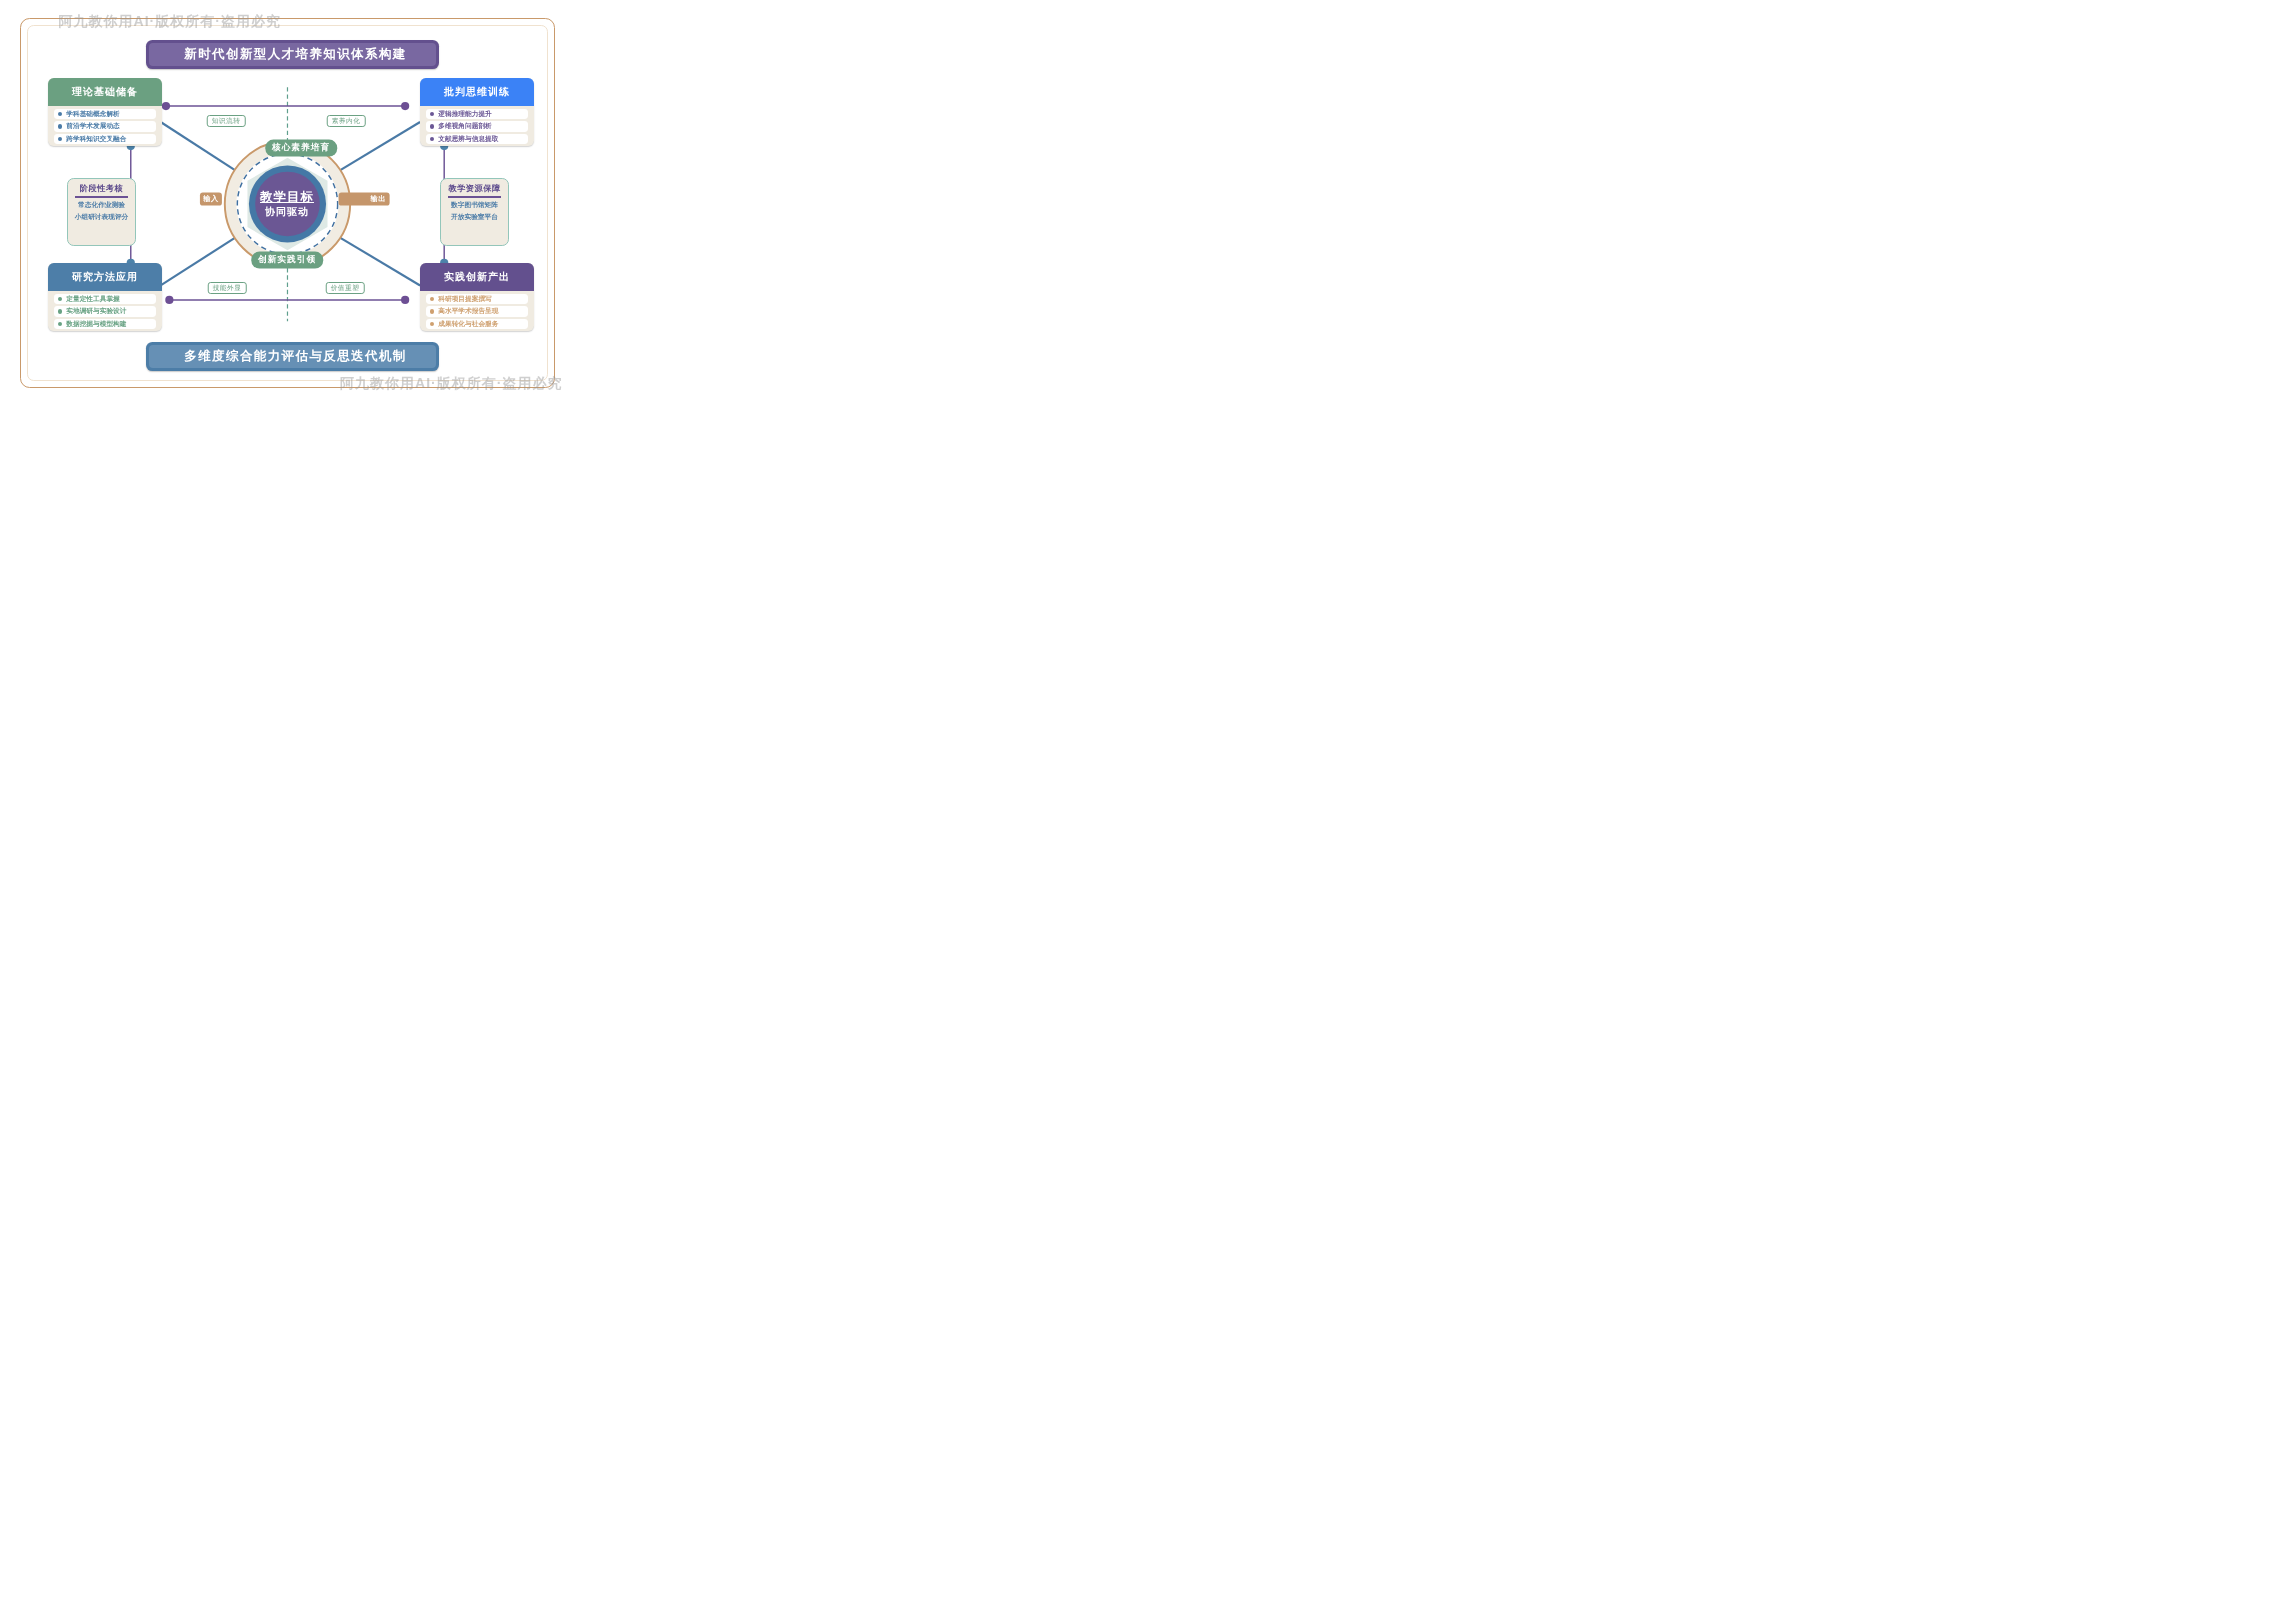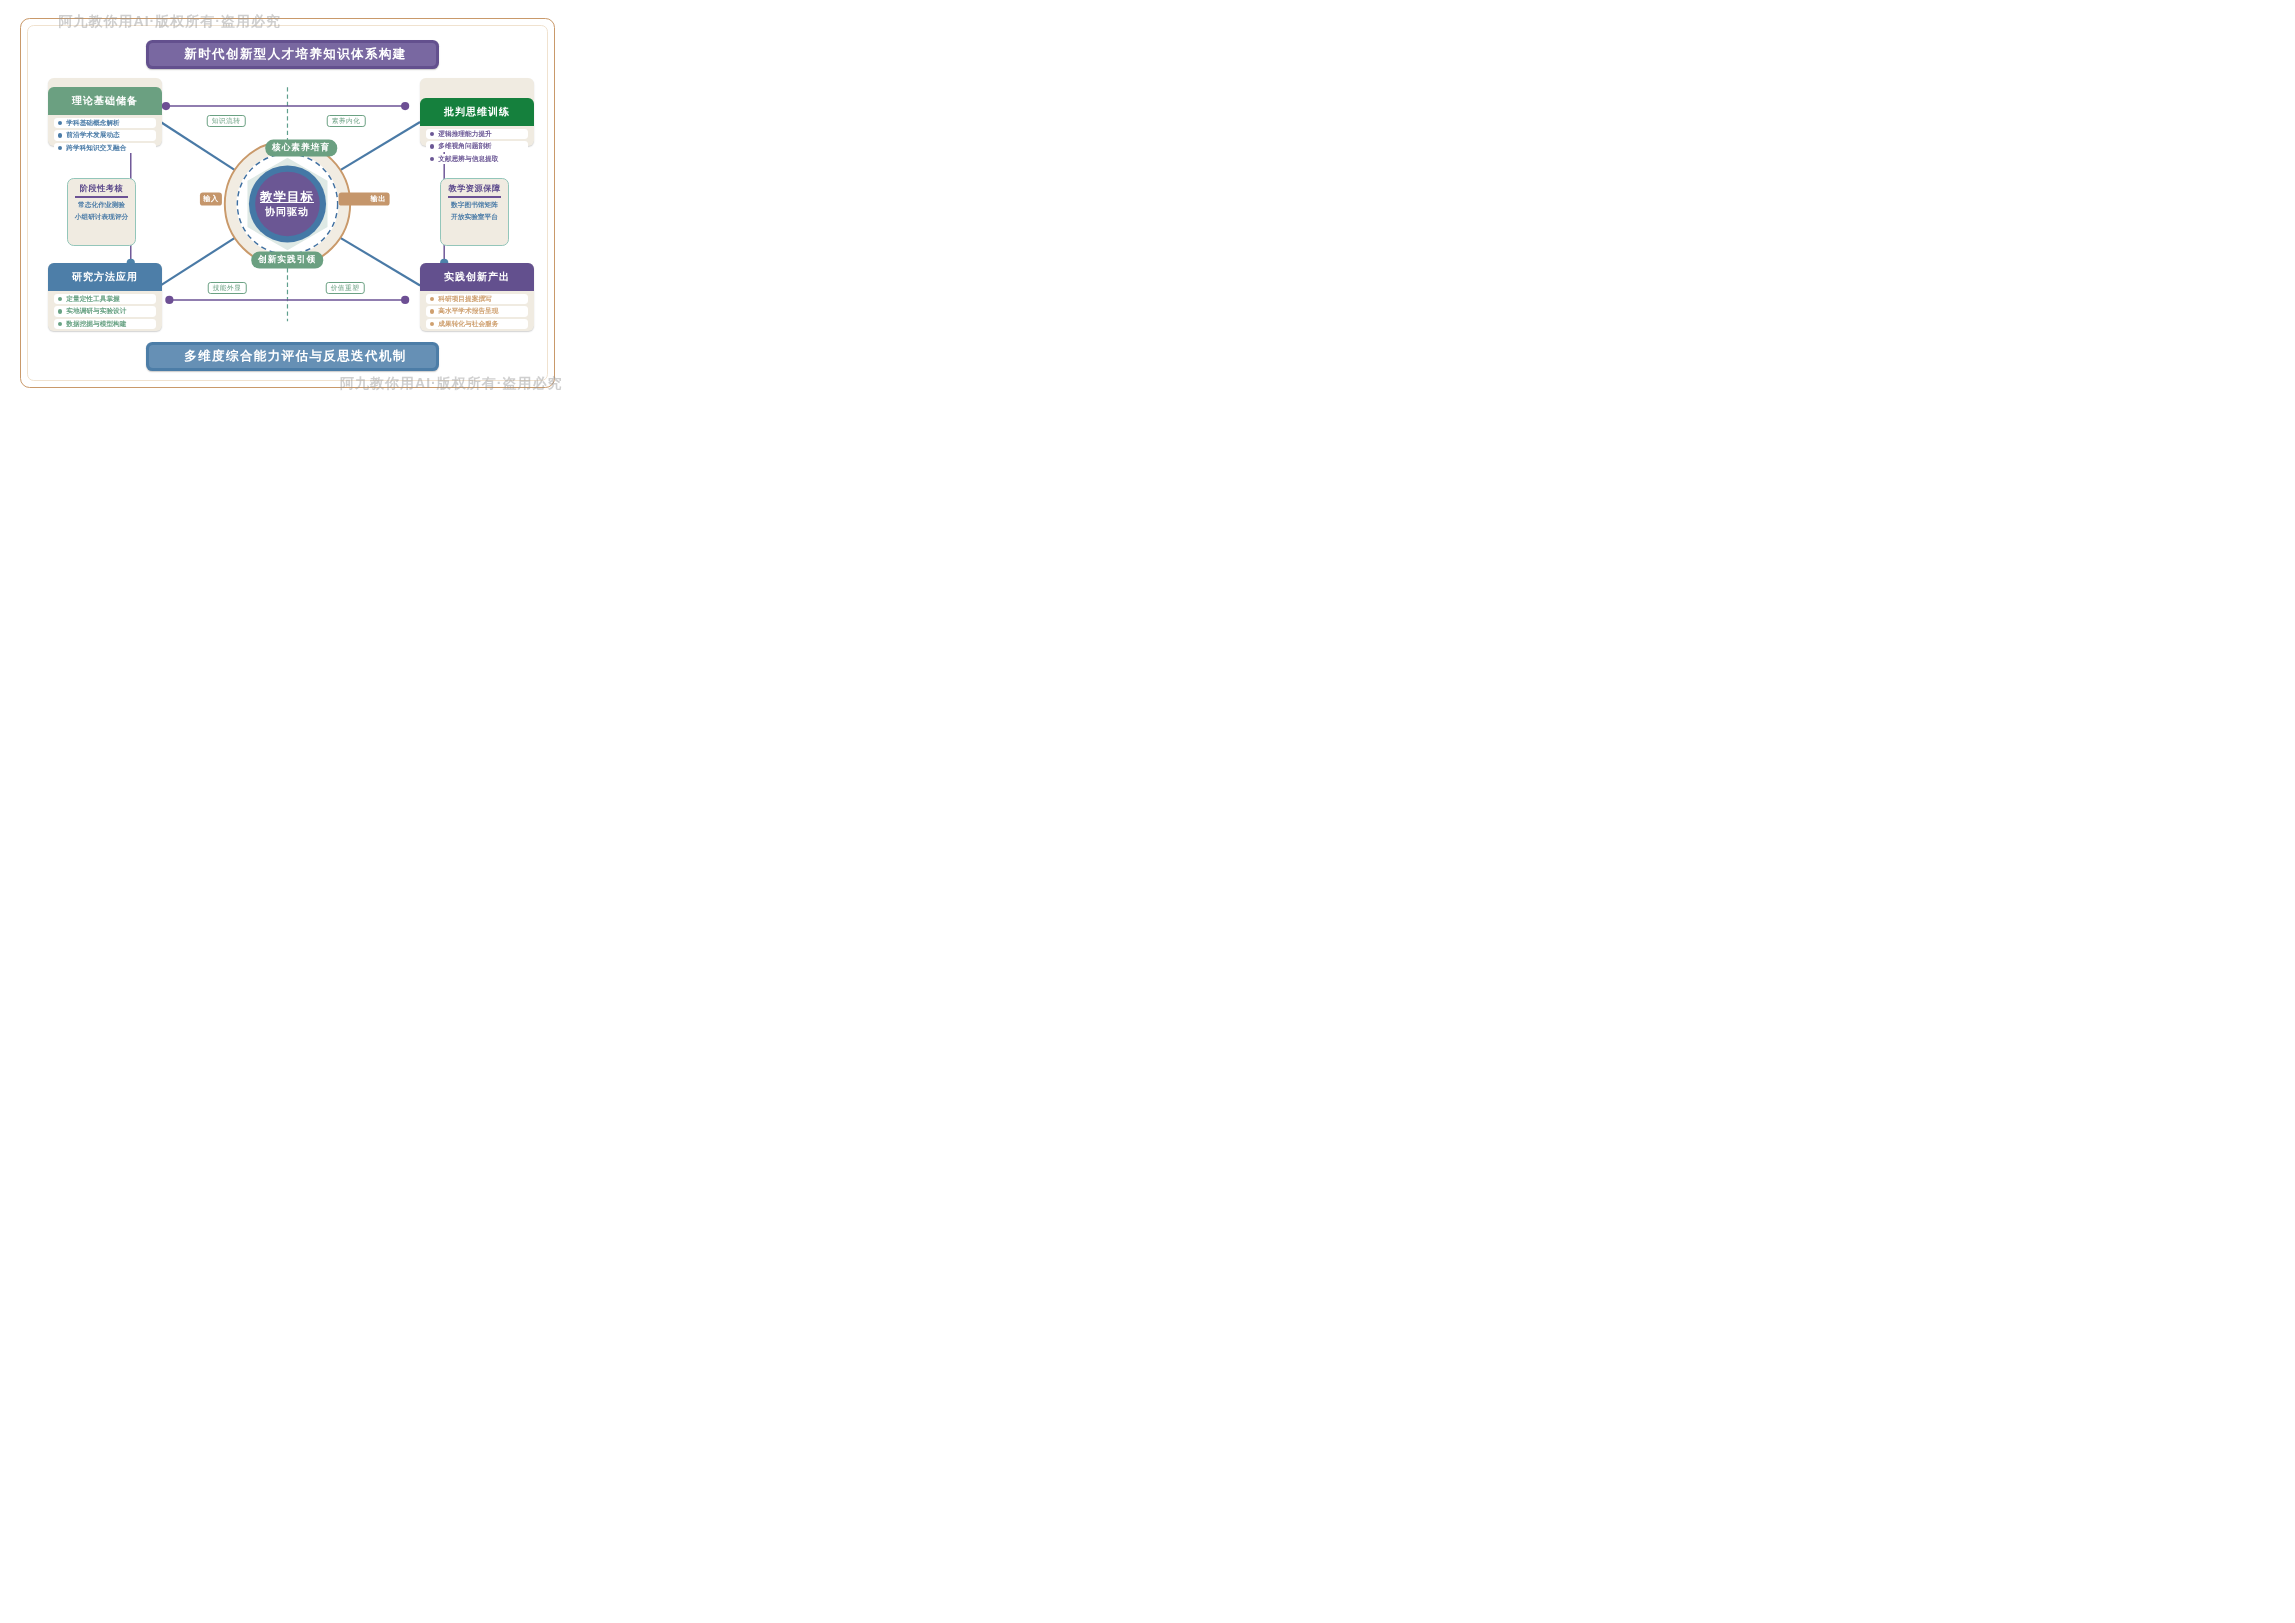--- a/index.html
+++ b/index.html
@@ -22,21 +22,21 @@
   .banner-bottom{top:342px;background:#4c7da7;}
   .banner-inner{position:absolute;inset:3.4px;border-radius:3.9px;display:flex;align-items:center;
           justify-content:center;color:#fff;font-weight:bold;font-size:12.5px;letter-spacing:1.4px;padding-left:6px;}
   .banner-top .banner-inner{background:#7968a1;}
   .banner-bottom .banner-inner{background:#6690b5;}
   
   .corner-card{position:absolute;width:114px;height:68px;border-radius:5.8px;background:#f0ebe1;
                box-shadow:0 1px 1.4px rgba(0,0,0,.18);}
   .card-header{height:27.5px;border-radius:5.8px 5.8px 0 0;display:flex;align-items:center;justify-content:center;
                color:#fff;font-size:10px;font-weight:bold;letter-spacing:1px;}
-  .hdr-green{background:#6ba081;margin-top:9px;} .hdr-tan{background:#15803d;margin-top:20px;}
+  .hdr-green{background:#6ba081;} .hdr-tan{background:#3b82f6;}
   .hdr-blue{background:#4d7ea8;} .hdr-purple{background:#63508e;}
   .card-body{padding:1.4px 5.8px 0 5.8px;}
   .card-item{height:10.6px;background:#ffffff;border-radius:3.4px;margin:1.9px 0;display:flex;align-items:center;
              gap:3.9px;padding:0 4.3px;font-size:6.7px;font-weight:bold;}
   .bullet{width:4.3px;height:4.3px;border-radius:50%;flex:0 0 auto;}
   .it-blue .card-item{color:#4a7ba7;}  .it-blue .bullet{background:#4a7ba7;}
   .it-purple .card-item{color:#6b5795;}.it-purple .bullet{background:#6b5795;}
   .it-green .card-item{color:#68a283;} .it-green .bullet{background:#68a283;}
   .it-tan .card-item{color:#cfa06f;}   .it-tan .bullet{background:#cfa06f;}
   .pos-tl{left:48px;top:78px;} .pos-tr{left:420px;top:78px;}

